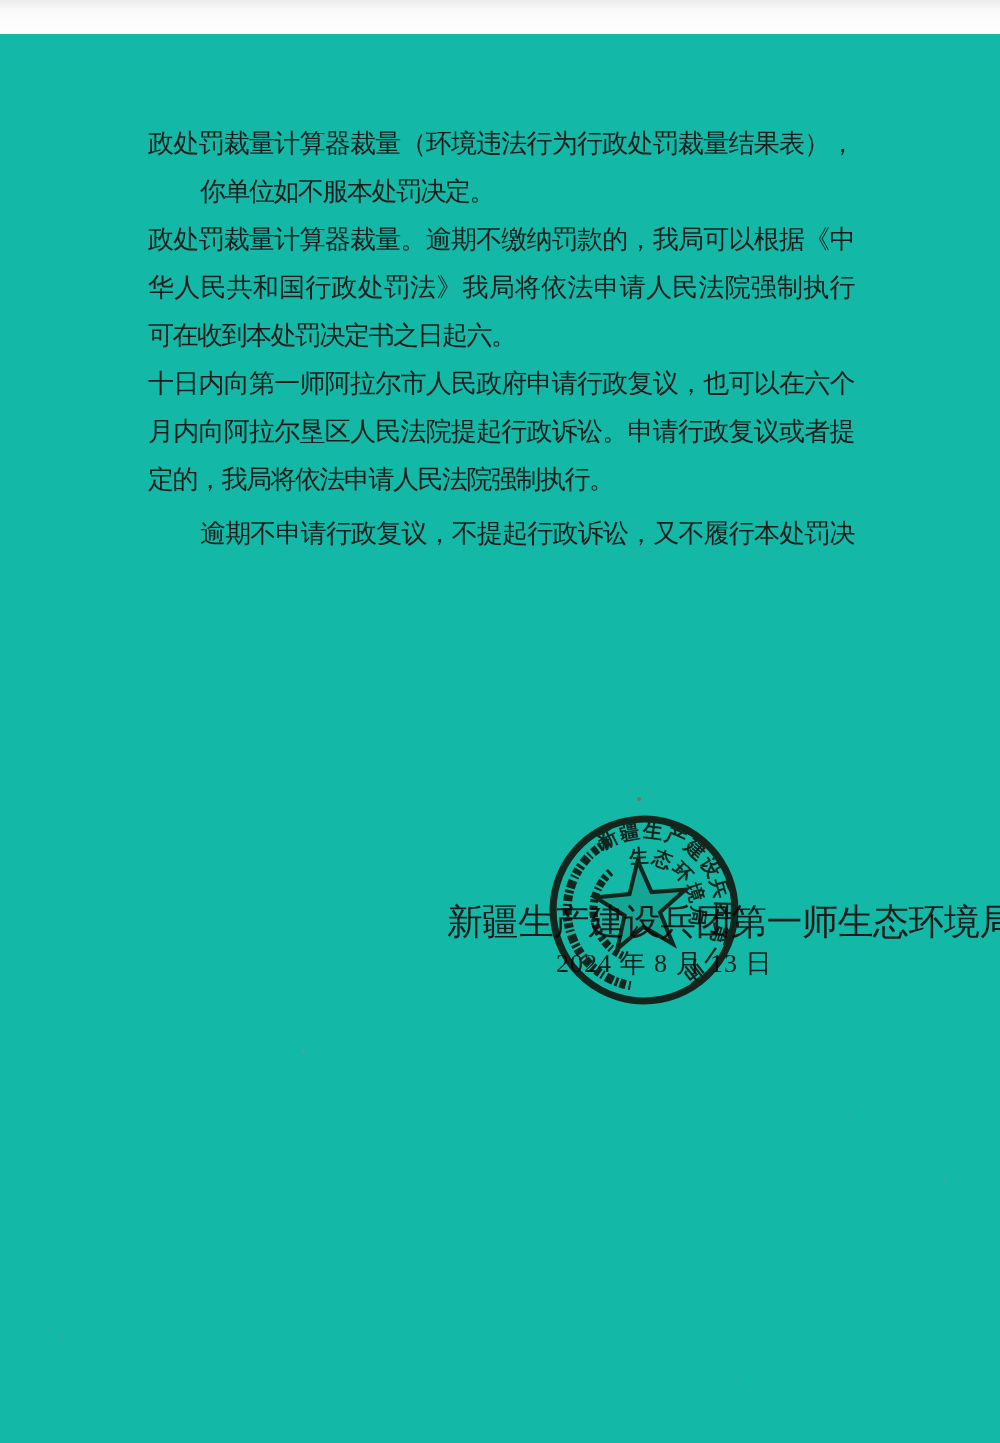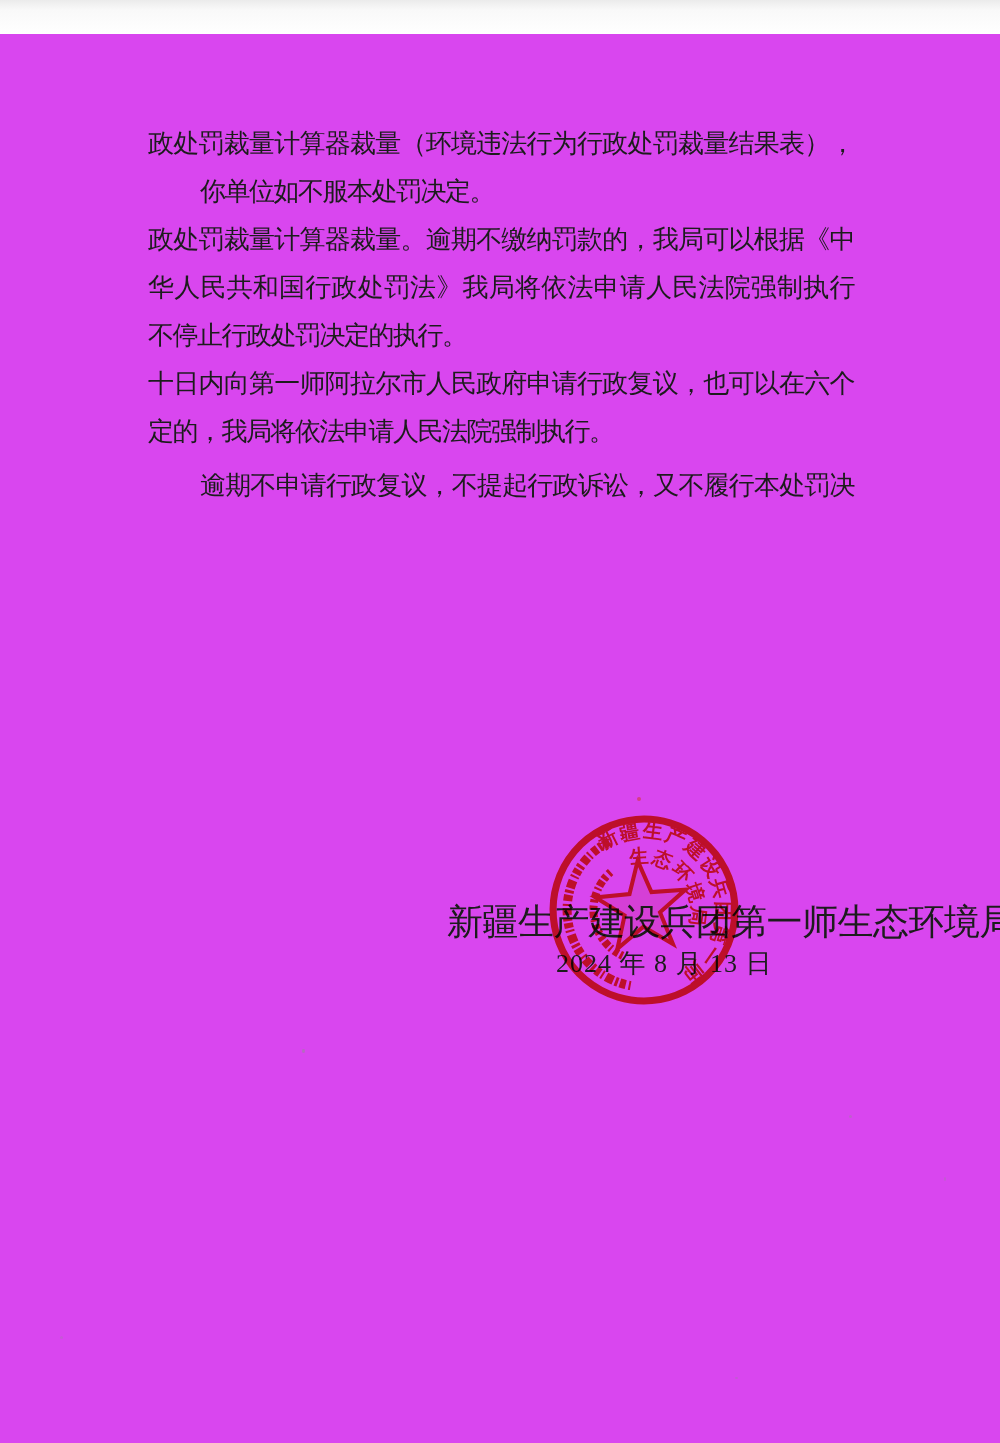--- a/index.html
+++ b/index.html
@@ -1,19 +1,19 @@
 <!DOCTYPE html>
 <html><head>
 <meta charset="utf-8">
 <style>
   html, body { margin:0; padding:0; background:#ffffff; }
   .page {
     position:relative;
     width:1000px; height:1443px;
-    background:#d946ef;
+    background:#14b8a6;
     overflow:hidden;
     font-family:"Liberation Serif","DejaVu Serif",serif;
   }
   .scan-top {
     position:absolute; top:0; left:0; right:0; height:34px;
     background:linear-gradient(180deg, #ebebeb 0px, #f9f9f9 10px, #ffffff 34px);
   }
   .body-text {
     position:absolute; left:148px; top:120px; width:706px;
     font-size:26px; line-height:48px; letter-spacing:-1.5px;
@@ -57,22 +57,23 @@
 
 <div class="page">
 
   <div class="scan-top"></div>
 
   <div class="body-text">
     <div class="ln fill">政处罚裁量计算器裁量（环境违法行为行政处罚裁量结果表），</div>
     <div class="ln ind">你单位如不服本处罚决定。</div>
     <div class="ln fill">政处罚裁量计算器裁量。逾期不缴纳罚款的，我局可以根据《中</div>
     <div class="ln fill">华人民共和国行政处罚法》我局将依法申请人民法院强制执行</div>
-    <div class="ln">不停止行政处罚决定的执行。</div>
+    <div class="ln">可在收到本处罚决定书之日起六。</div>
     <div class="ln fill">十日内向第一师阿拉尔市人民政府申请行政复议，也可以在六个</div>
+    <div class="ln fill">月内向阿拉尔垦区人民法院提起行政诉讼。申请行政复议或者提</div>
     <div class="ln">定的，我局将依法申请人民法院强制执行。</div>
     <div class="ln ind fill mt6">逾期不申请行政复议，不提起行政诉讼，又不履行本处罚决</div>
   </div>
 
   <div class="signature">新疆生产建设兵团第一师生态环境局</div>
   <div class="date">2024 年 8 月 13 日</div>
 
   <div class="seal">
     <svg viewBox="0 0 192 192" width="194" height="194">
       <defs>

